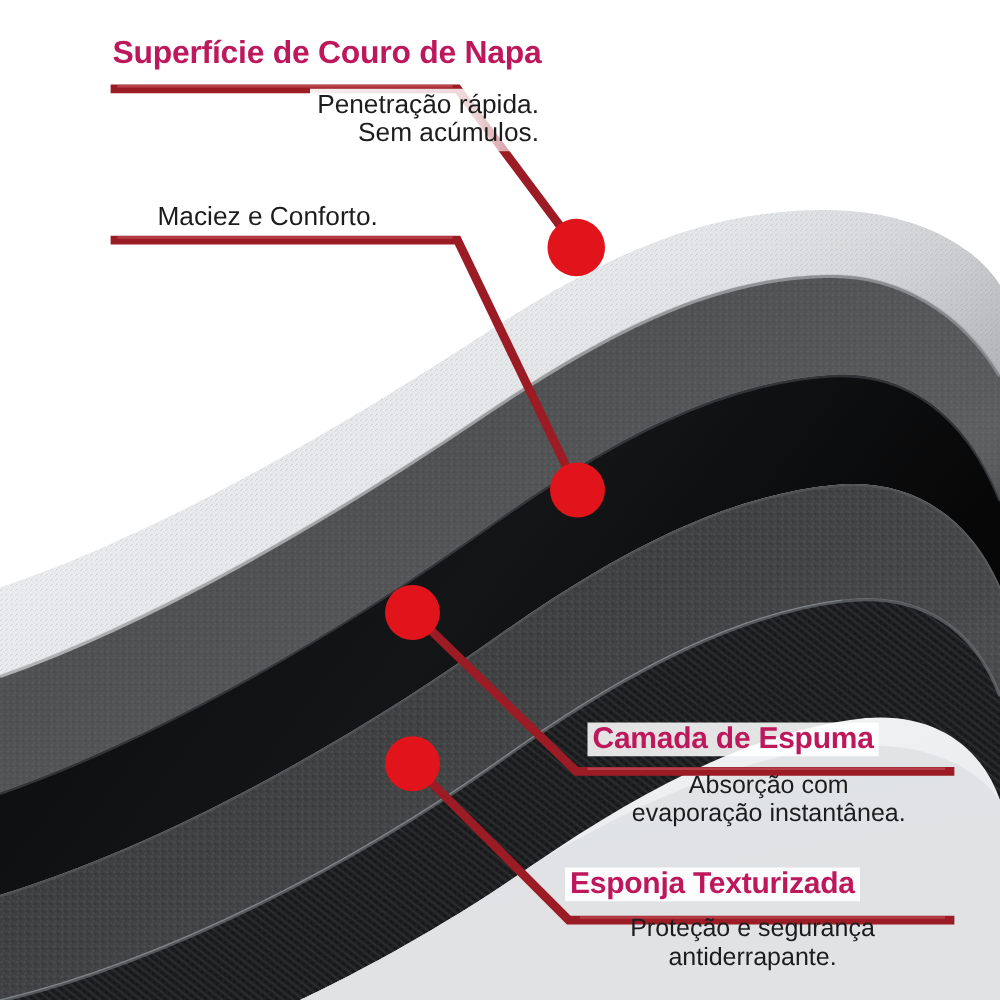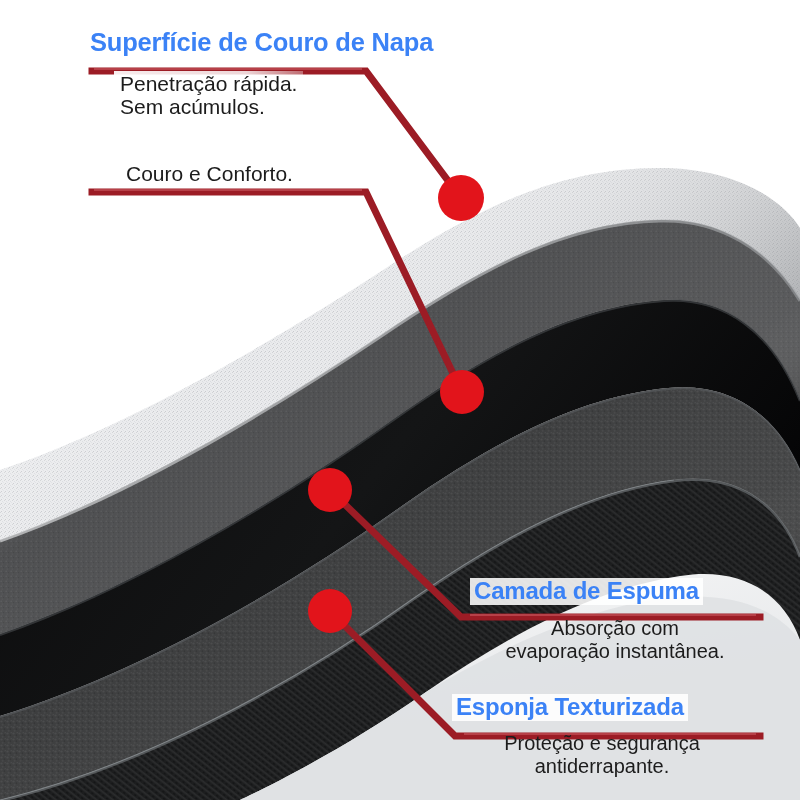--- a/index.html
+++ b/index.html
@@ -31,32 +31,33 @@
 
   
   .callout {
     position: absolute;
     z-index: 40;
   }
   .callout-title {
     display: inline-block;
     position: relative;
     font-weight: bold;
-    color: #3b82f6;
+    color: #be185d;
     letter-spacing: -0.2px;
     white-space: nowrap;
     background: rgba(255,255,255,0.88);
     padding: 0 4px;
     line-height: 1.12;
     text-align: center;
   }
   .callout-sub {
     color: #1c1c1c;
     line-height: 1.14;
     white-space: pre-line;
+    text-align: right;
   }
   .sub-shade {
     background: linear-gradient(to right, rgba(255,255,255,0.92) 0%, rgba(255,255,255,0.82) 70%, rgba(255,255,255,0.35) 100%);
     display: inline-block;
     padding: 1px 6px 2px 6px;
   }
 
   
   #c1 { left: 86px; top: 28px; }
   #c1 .callout-title { font-size: 25.5px; }
@@ -275,21 +276,21 @@
     </svg>
   </div>
 
   <div class="callout" id="c1">
     <div class="callout-title">Superfície de Couro de Napa</div>
     <div class="callout-sub"><span class="sub-shade">Penetração rápida.
 Sem acúmulos.</span></div>
   </div>
 
   <div class="callout" id="c2">
-    <div class="callout-sub"><span class="sub-shade">Couro e Conforto.</span></div>
+    <div class="callout-sub"><span class="sub-shade">Maciez e Conforto.</span></div>
   </div>
 
   <div class="callout" id="c3">
     <div class="callout-title">Camada de Espuma</div>
     <div class="callout-sub">Absorção com
 evaporação instantânea.</div>
   </div>
 
   <div class="callout" id="c4">
     <div class="callout-title">Esponja Texturizada</div>

